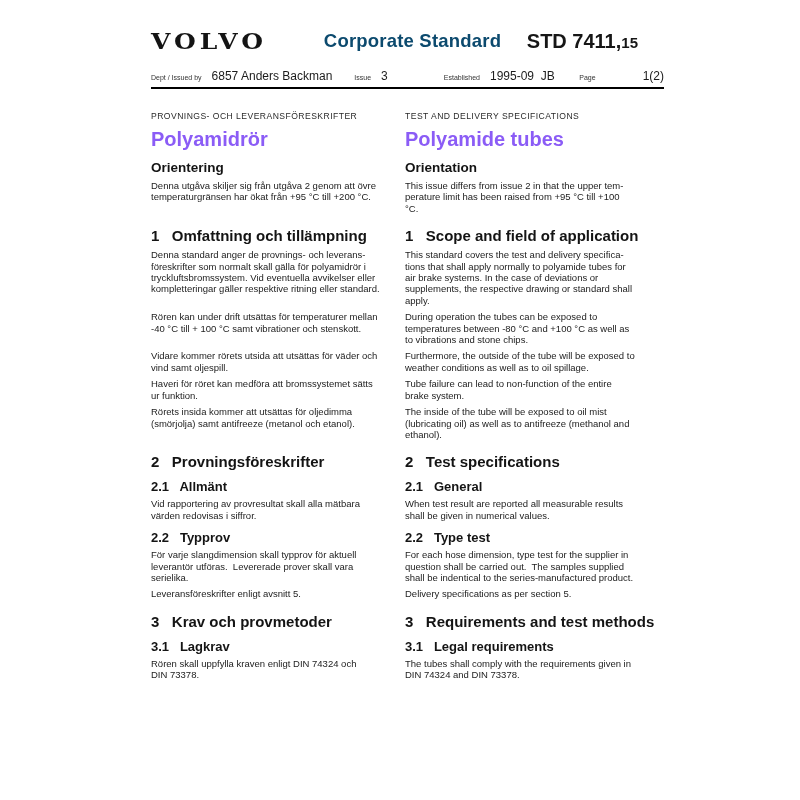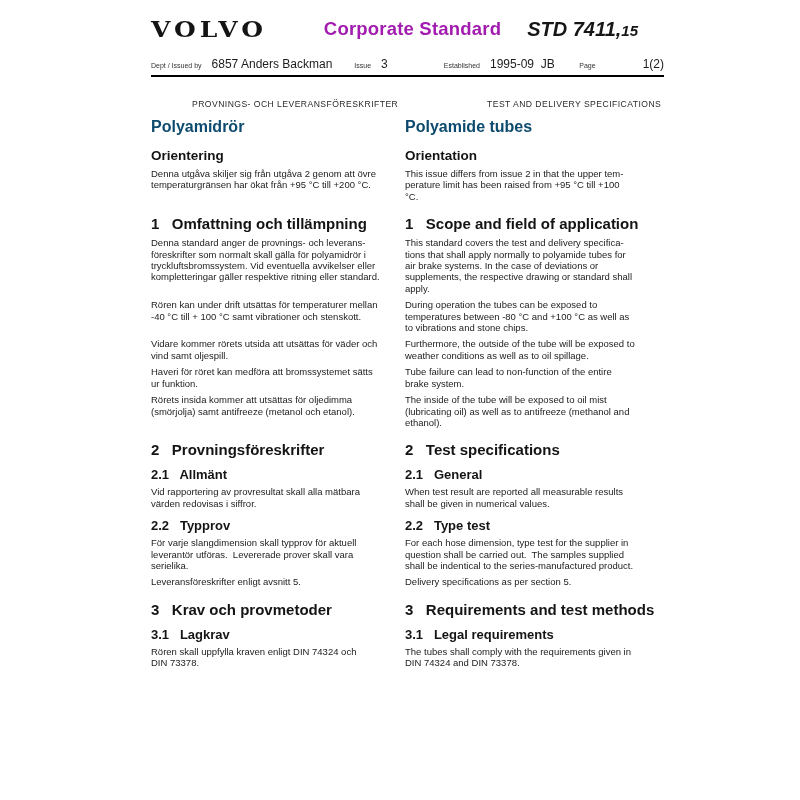--- a/index.html
+++ b/index.html
@@ -5,21 +5,21 @@
   * { margin:0; padding:0; box-sizing:border-box; }
   html,body { width:800px; height:800px; }
   body {
     background:#ffffff;
     font-family:"Liberation Sans", sans-serif;
     color:#1f1f1f;
     position:relative;
   }
   .page {
     position:absolute;
-    left:151px; top:14px;
+    left:151px; top:26px;
     width:513px;
   }
 
   
   .hdr-top {
     display:flex; align-items:center;
     height:30px;
   }
   .logo {
     font-family:"DejaVu Serif", serif;
@@ -29,31 +29,30 @@
     color:#141414;
     width:170px;
     transform:scaleY(0.92);
   }
   .hdr-title {
     flex:1;
     text-align:center;
     font-size:18.5px;
     font-weight:bold;
     letter-spacing:0.2px;
-    color:#a21caf;
+    color:#0c4a6e;
   }
   .hdr-num {
     width:160px;
     text-align:right;
     padding-right:26px;
     font-weight:bold;
     font-size:20px;
     color:#161616;
     white-space:pre;
-    font-style:italic;
   }
   .hdr-num .suffix { font-size:15px; }
 
   .hdr-meta {
     margin-top:13px;
     display:flex;
     align-items:baseline;
   }
   .meta-label { font-size:7px; color:#333; white-space:pre; }
   .meta-value { font-size:12px; color:#1c1c1c; margin-left:10px; white-space:pre; }
@@ -65,22 +64,22 @@
     margin-top:4px;
     border-top:2.5px solid #000;
   }
 
   
   .columns { margin-top:22px; }
   .row { display:flex; }
   .cell { width:240px; margin-right:14px; }
   .cell:last-child { flex:1; margin-right:0; }
 
-  .c-kicker  { font-size:8.6px; letter-spacing:0.45px; color:#2a2a2a; white-space:pre;margin-left:41px; }
-  .c-h1      { font-size:16px; font-weight:bold; line-height:22px; color:#0c4a6e; white-space:pre; }
+  .c-kicker  { font-size:8.6px; letter-spacing:0.45px; color:#2a2a2a; white-space:pre; }
+  .c-h1      { font-size:20px; font-weight:bold; line-height:22px; color:#8b5cf6; white-space:pre; }
   .c-h2      { font-size:13.5px; font-weight:bold; line-height:15px; color:#141414; white-space:pre; }
   .c-section { font-size:15px; font-weight:bold; line-height:16px; color:#141414; white-space:pre; }
   .c-sub     { font-size:13px; font-weight:bold; line-height:12px; color:#141414; white-space:pre; }
   .c-para    { font-size:9.5px; line-height:11.4px; color:#222; white-space:pre; }
 
   .r-h1      { margin-top:7px; }
   .r-h2      { margin-top:10px;align-items:center; }
   .r-section { margin-top:14px;align-items:flex-end; }
   .r-sub     { margin-top:11px; }
   .r-para    { margin-top:5px; }

